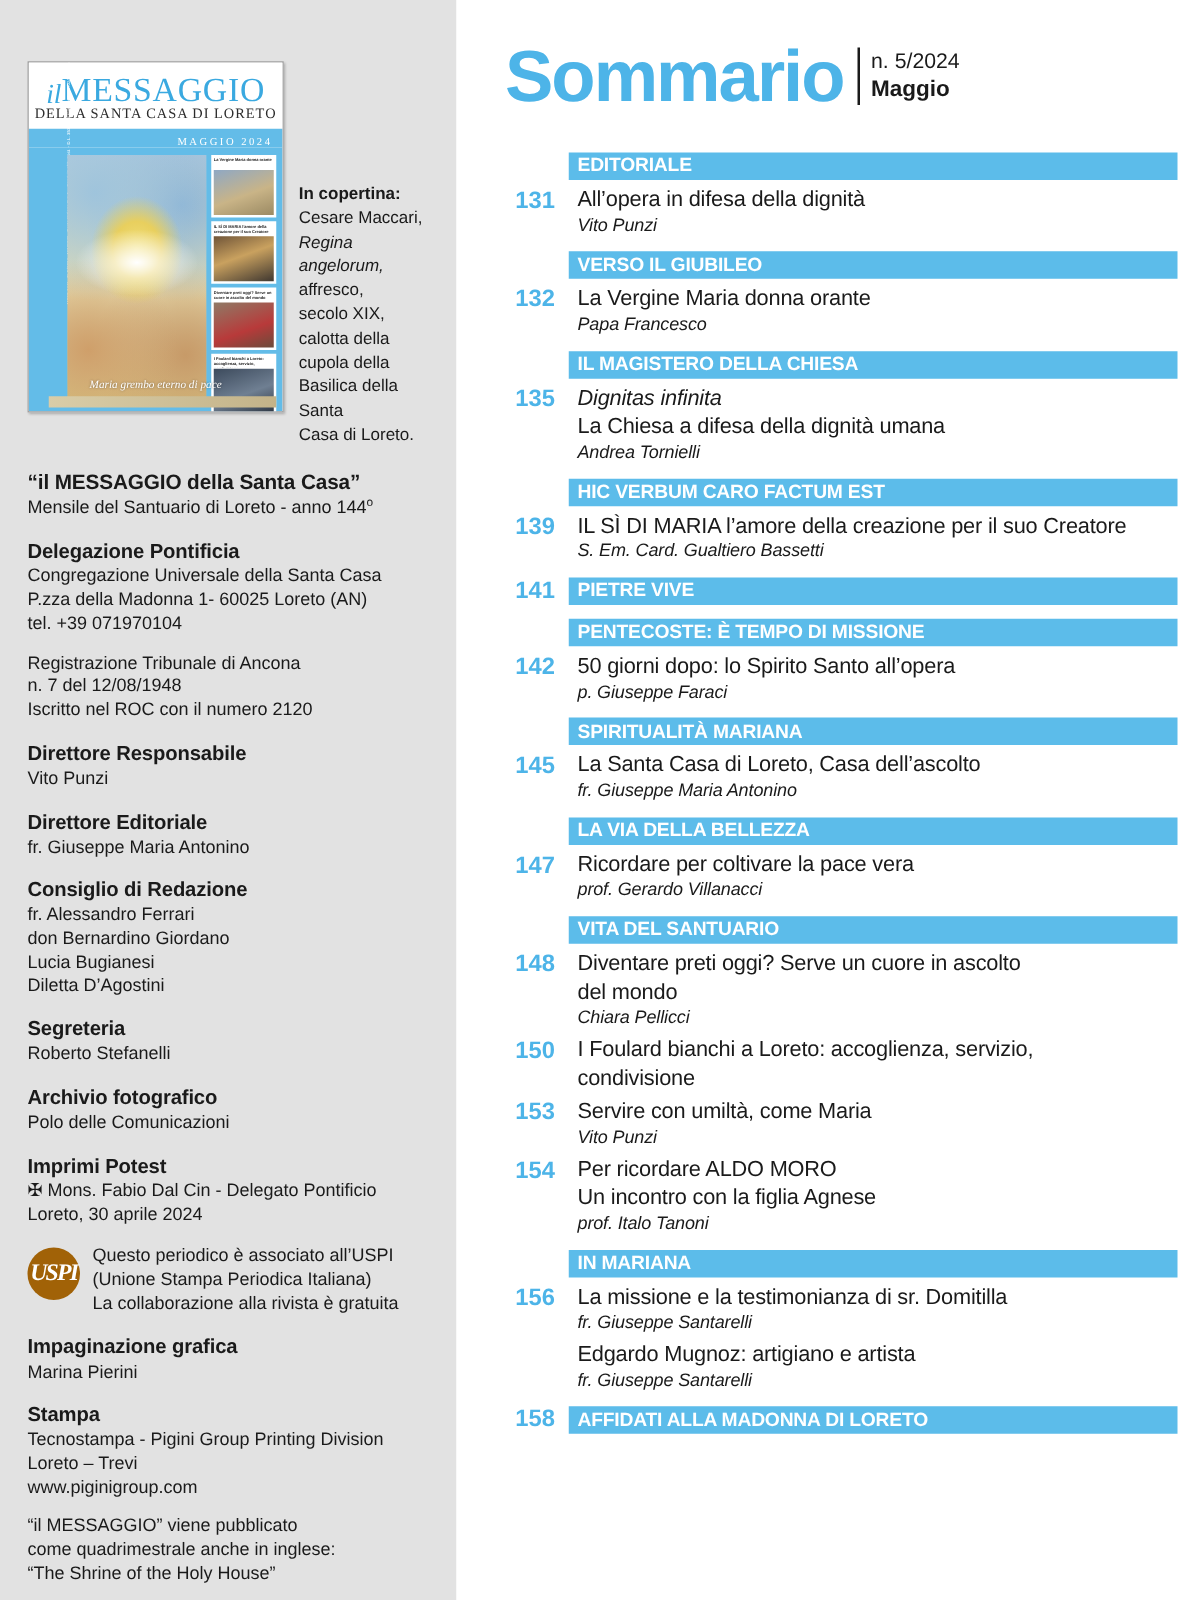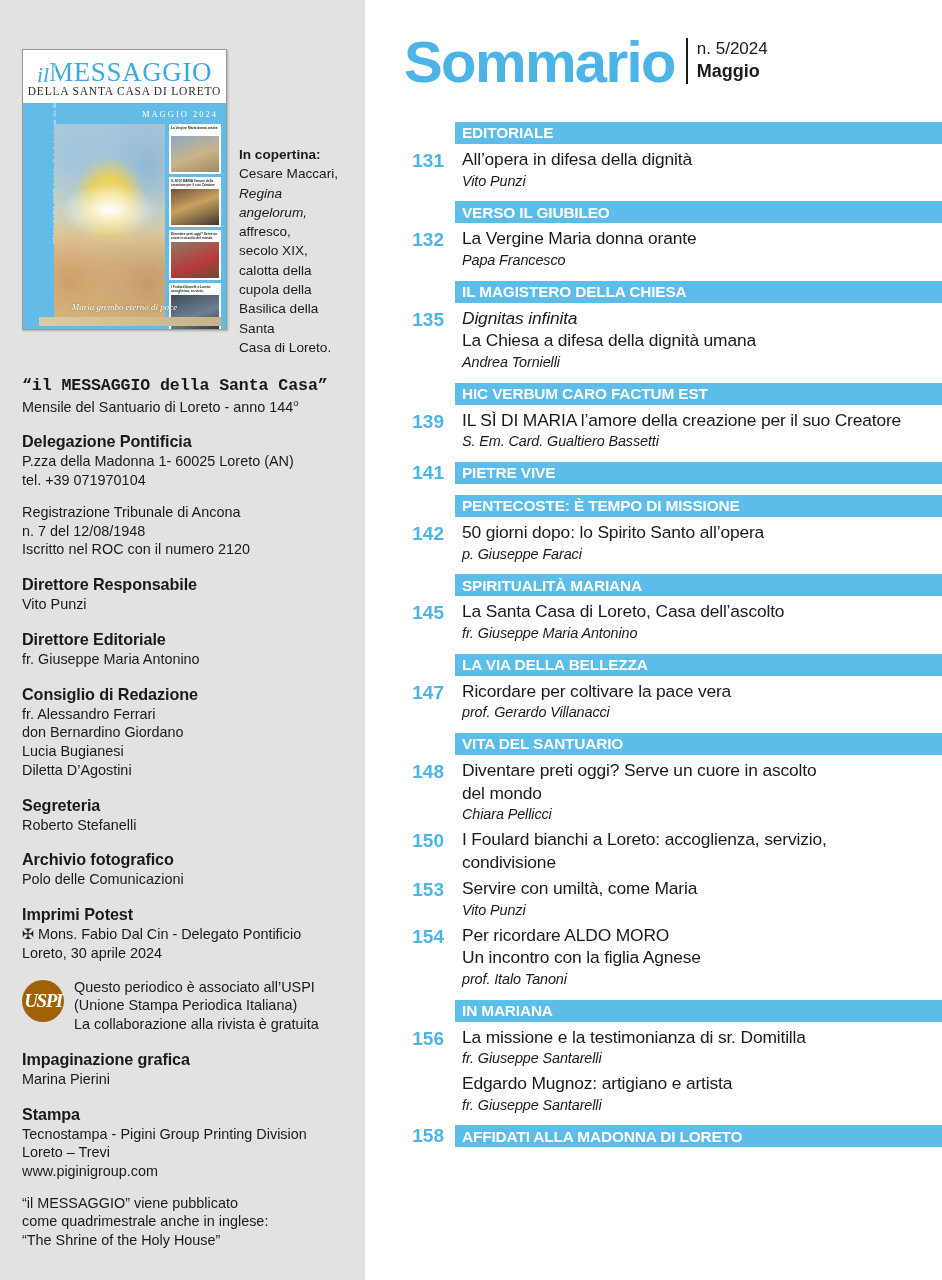--- a/index.html
+++ b/index.html
@@ -200,21 +200,20 @@
   .colo-text {
     margin-top: 18px;
     font-size: 14.4px;
     line-height: 1.30;
     color: #1a1a1a;
   }
   .colo-title {
     font-weight: bold;
     font-size: 16.6px;
     letter-spacing: -0.1px;
-    font-family: Liberation Mono, monospace;
   }
   .c-head {
     font-weight: bold;
     font-size: 16.2px;
     margin-top: 15px;
     letter-spacing: -0.1px;
   }
   .c-line { font-size: 14.4px; line-height: 1.30; }
   .c-gap { height: 13px; }
   .sup { font-size: 9.5px; vertical-align: super; }
@@ -424,20 +423,21 @@
         <div>Casa di Loreto.</div>
       </div>
     </div>
 
     <div class="colo-text">
 
       <div class="colo-title">“il MESSAGGIO della Santa Casa”</div>
       <div class="c-line"><span>Mensile del Santuario di Loreto - anno 144</span><span class="sup">o</span></div>
 
       <div class="c-head">Delegazione Pontificia</div>
+      <div class="c-line">Congregazione Universale della Santa Casa</div>
       <div class="c-line">P.zza della Madonna 1- 60025 Loreto (AN)</div>
       <div class="c-line">tel. +39 071970104</div>
 
       <div class="c-gap"></div>
       <div class="c-line">Registrazione Tribunale di Ancona</div>
       <div class="c-line">n. 7 del 12/08/1948</div>
       <div class="c-line">Iscritto nel ROC con il numero 2120</div>
 
       <div class="c-head">Direttore Responsabile</div>
       <div class="c-line">Vito Punzi</div>

